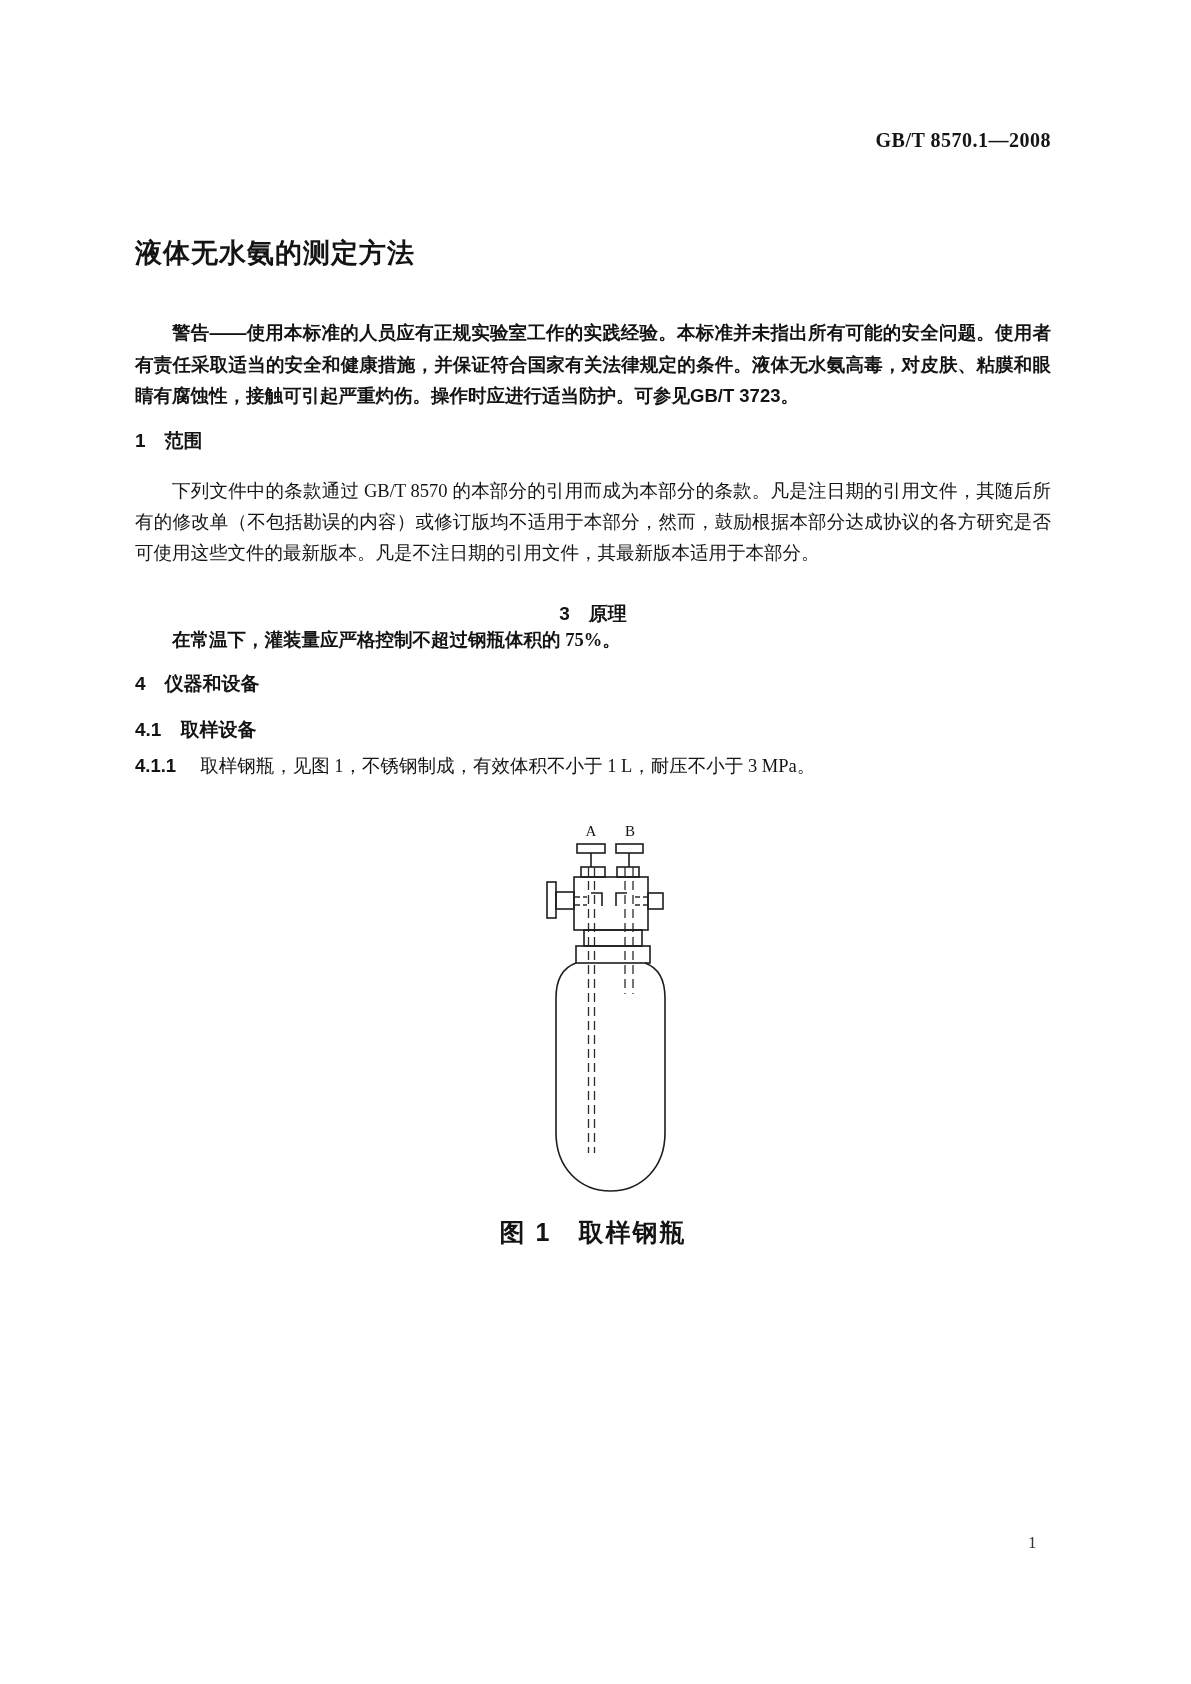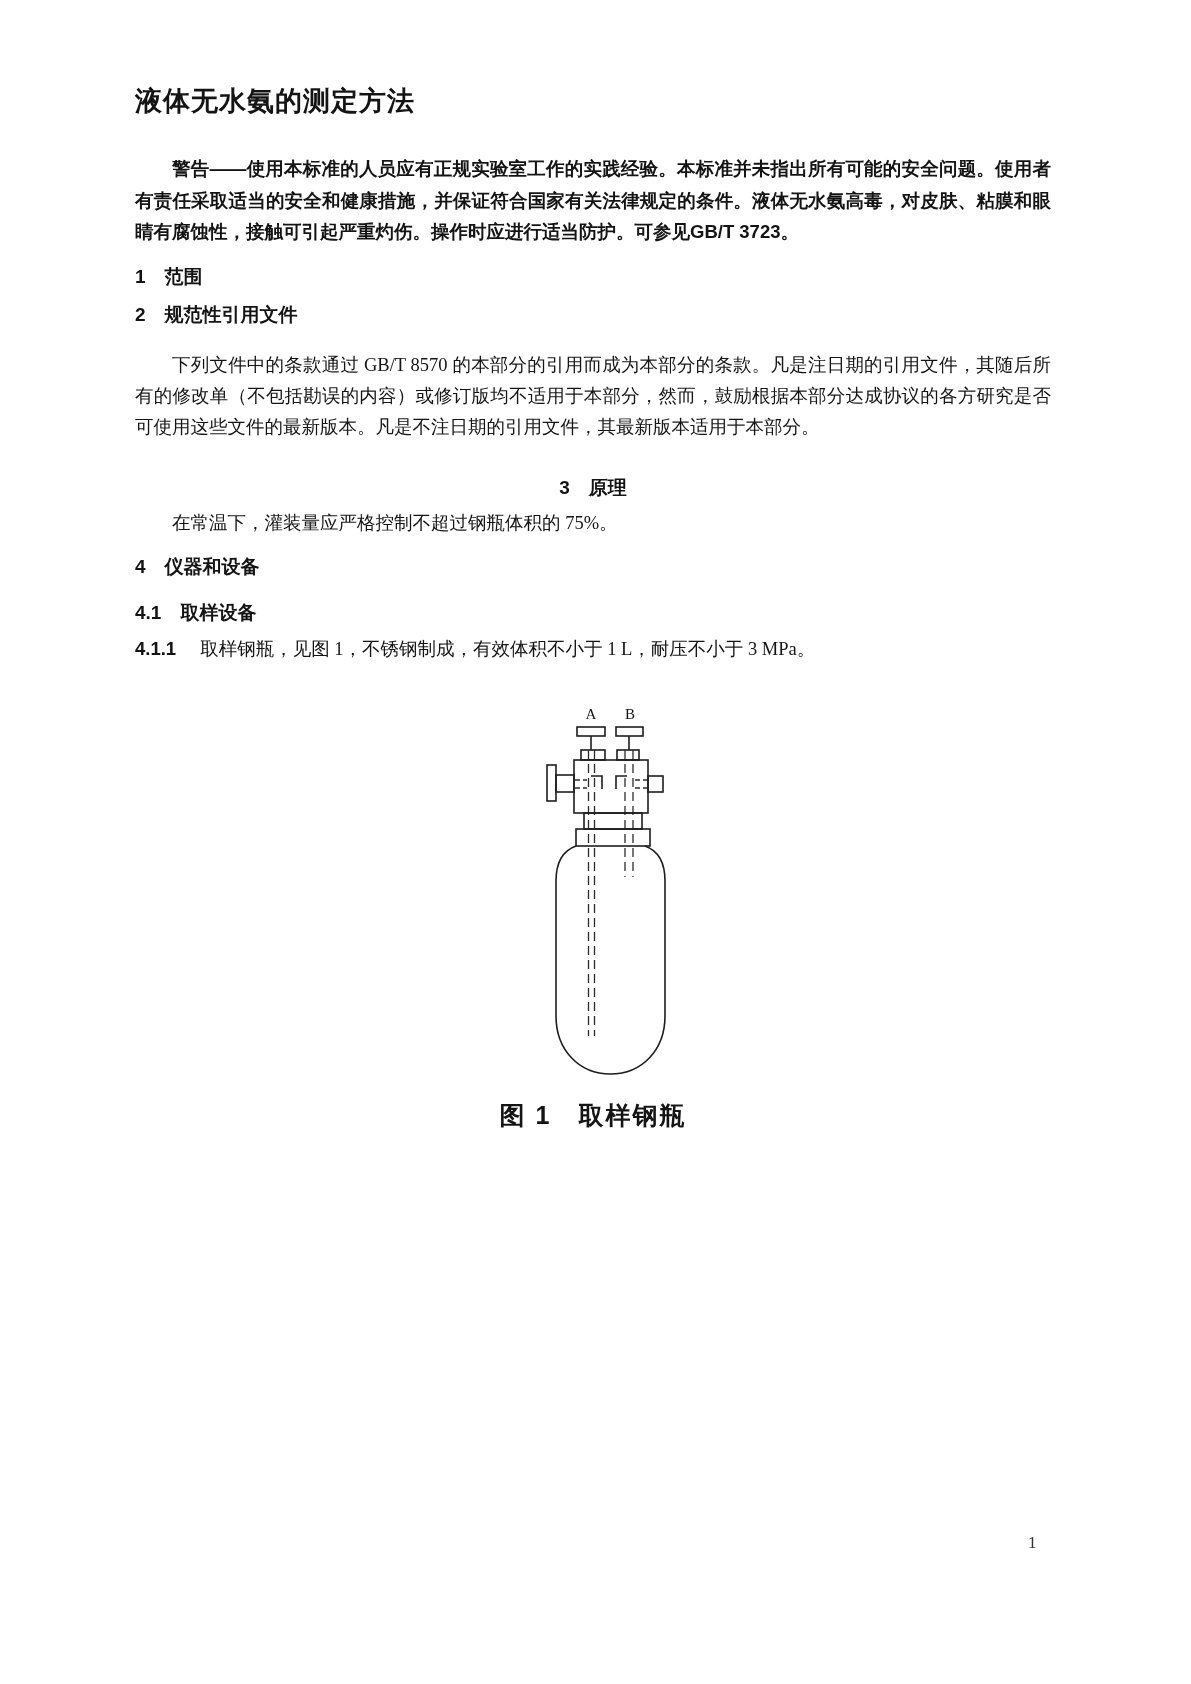--- a/index.html
+++ b/index.html
@@ -26,21 +26,21 @@
   }
   .title {
     margin-top:81px;
     font-family:"Liberation Sans", sans-serif;
     font-weight:bold;
     font-size:27px;
     line-height:40px;
     letter-spacing:1px;
   }
   .warning {
-    margin-top:32px;
+    margin-top:44px;
     font-family:"Liberation Sans", sans-serif;
     font-weight:bold;
     font-size:18.5px;
     line-height:31.5px;
     text-align:justify;
     text-indent:2em;
   }
   .sec-heading {
     font-family:"Liberation Sans", sans-serif;
     font-weight:bold;
@@ -56,21 +56,21 @@
   .body-p {
     font-size:18.5px;
     line-height:31px;
     text-align:justify;
     text-indent:2em;
   }
   .p-s1 { margin-top:22px; }
   .p-s2 { margin-top:24px; }
   .p-ref { margin-top:4px; text-align:left; }
   .p-s3a { margin-top:22px; }
-  .p-s3b { margin-top:9px; }
+  .p-s3b { margin-top:0px;font-weight:bold; }
   .p-411 { margin-top:9px; text-indent:0; text-align:left; }
   .p-411 .num {
     font-family:"Liberation Sans", sans-serif;
     font-weight:bold;
     display:inline-block;
     margin-right:24px;
   }
   .figure-wrap { margin-top:36px; text-align:center; }
   .figure-wrap svg { display:inline-block; transform:translateX(16px); }
   .fig-caption {
@@ -92,34 +92,32 @@
   .fig-dash { stroke:#2b2b2b; stroke-width:1.3; fill:none; stroke-dasharray:9 5; }
   .fig-dash-short { stroke:#2b2b2b; stroke-width:1.3; fill:none; stroke-dasharray:5 3; }
   .fig-label { font-family:"Liberation Serif", serif; font-size:15px; fill:#141414; }
 </style>
 </head>
 <body>
 
 <div class="page">
   <div class="content">
 
+    <div class="doc-code">GB/T 8570.1—2008</div>
 
     <div class="title">
       <div>液体无水氨的测定方法</div>
     </div>
 
     <p class="warning">警告——使用本标准的人员应有正规实验室工作的实践经验。本标准并未指出所有可能的安全问题。使用者有责任采取适当的安全和健康措施，并保证符合国家有关法律规定的条件。液体无水氨高毒，对皮肤、粘膜和眼睛有腐蚀性，接触可引起严重灼伤。操作时应进行适当防护。可参见GB/T 3723。</p>
 
     <div class="sec-heading h1">
       <span class="num">1</span><span>范围</span>
     </div>
 
-    <div class="sec-heading h2">
-      <span class="num">2</span><span>规范性引用文件</span>
-    </div>
     <p class="body-p p-s2">下列文件中的条款通过 GB/T 8570 的本部分的引用而成为本部分的条款。凡是注日期的引用文件，其随后所有的修改单（不包括勘误的内容）或修订版均不适用于本部分，然而，鼓励根据本部分达成协议的各方研究是否可使用这些文件的最新版本。凡是不注日期的引用文件，其最新版本适用于本部分。</p>
 
     <div class="sec-heading h3">
       <span class="num">3</span><span>原理</span>
     </div>
     <p class="body-p p-s3b">在常温下，灌装量应严格控制不超过钢瓶体积的 75%。</p>
 
     <div class="sec-heading h4">
       <span class="num">4</span><span>仪器和设备</span>
     </div>

